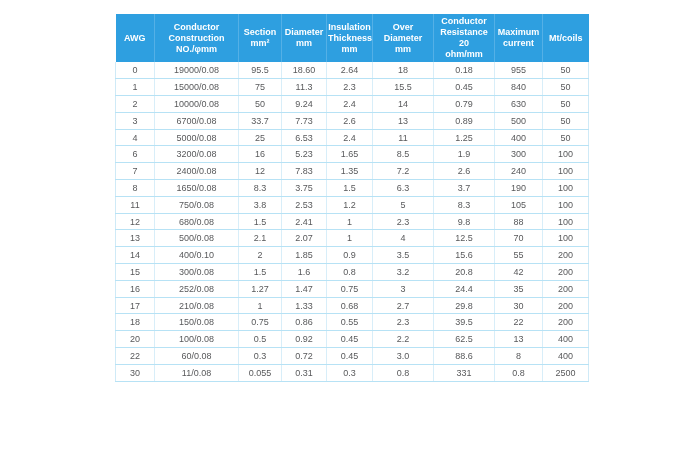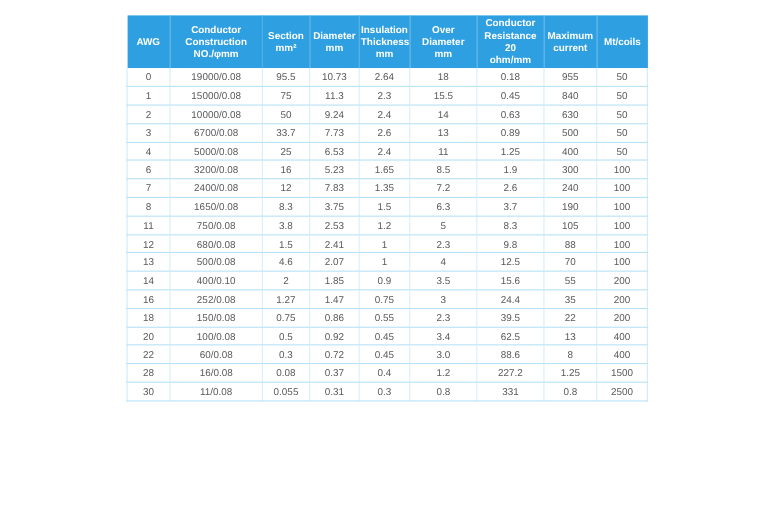--- a/index.html
+++ b/index.html
@@ -91,21 +91,21 @@
         <th>Maximum
 current</th>
         <th>Mt/coils</th>
       </tr>
     </thead>
     <tbody>
         <tr>
           <td>0</td>
           <td>19000/0.08</td>
           <td>95.5</td>
-          <td>10.73</td>
+          <td>18.60</td>
           <td>2.64</td>
           <td>18</td>
           <td>0.18</td>
           <td>955</td>
           <td>50</td>
         </tr>
         <tr>
           <td>1</td>
           <td>15000/0.08</td>
           <td>75</td>
@@ -116,21 +116,21 @@
           <td>840</td>
           <td>50</td>
         </tr>
         <tr>
           <td>2</td>
           <td>10000/0.08</td>
           <td>50</td>
           <td>9.24</td>
           <td>2.4</td>
           <td>14</td>
-          <td>0.63</td>
+          <td>0.79</td>
           <td>630</td>
           <td>50</td>
         </tr>
         <tr>
           <td>3</td>
           <td>6700/0.08</td>
           <td>33.7</td>
           <td>7.73</td>
           <td>2.6</td>
           <td>13</td>
@@ -200,95 +200,106 @@
           <td>2.41</td>
           <td>1</td>
           <td>2.3</td>
           <td>9.8</td>
           <td>88</td>
           <td>100</td>
         </tr>
         <tr>
           <td>13</td>
           <td>500/0.08</td>
-          <td>4.6</td>
+          <td>2.1</td>
           <td>2.07</td>
           <td>1</td>
           <td>4</td>
           <td>12.5</td>
           <td>70</td>
           <td>100</td>
         </tr>
         <tr>
           <td>14</td>
           <td>400/0.10</td>
           <td>2</td>
           <td>1.85</td>
           <td>0.9</td>
           <td>3.5</td>
           <td>15.6</td>
           <td>55</td>
           <td>200</td>
         </tr>
         <tr>
+          <td>15</td>
+          <td>300/0.08</td>
+          <td>1.5</td>
+          <td>1.6</td>
+          <td>0.8</td>
+          <td>3.2</td>
+          <td>20.8</td>
+          <td>42</td>
+          <td>200</td>
+        </tr>
+        <tr>
           <td>16</td>
           <td>252/0.08</td>
           <td>1.27</td>
           <td>1.47</td>
           <td>0.75</td>
           <td>3</td>
           <td>24.4</td>
           <td>35</td>
           <td>200</td>
         </tr>
         <tr>
+          <td>17</td>
+          <td>210/0.08</td>
+          <td>1</td>
+          <td>1.33</td>
+          <td>0.68</td>
+          <td>2.7</td>
+          <td>29.8</td>
+          <td>30</td>
+          <td>200</td>
+        </tr>
+        <tr>
           <td>18</td>
           <td>150/0.08</td>
           <td>0.75</td>
           <td>0.86</td>
           <td>0.55</td>
           <td>2.3</td>
           <td>39.5</td>
           <td>22</td>
           <td>200</td>
         </tr>
         <tr>
           <td>20</td>
           <td>100/0.08</td>
           <td>0.5</td>
           <td>0.92</td>
           <td>0.45</td>
-          <td>3.4</td>
+          <td>2.2</td>
           <td>62.5</td>
           <td>13</td>
           <td>400</td>
         </tr>
         <tr>
           <td>22</td>
           <td>60/0.08</td>
           <td>0.3</td>
           <td>0.72</td>
           <td>0.45</td>
           <td>3.0</td>
           <td>88.6</td>
           <td>8</td>
           <td>400</td>
         </tr>
         <tr>
-          <td>28</td>
-          <td>16/0.08</td>
-          <td>0.08</td>
-          <td>0.37</td>
-          <td>0.4</td>
-          <td>1.2</td>
-          <td>227.2</td>
-          <td>1.25</td>
-          <td>1500</td>
-        </tr>
-        <tr>
           <td>30</td>
           <td>11/0.08</td>
           <td>0.055</td>
           <td>0.31</td>
           <td>0.3</td>
           <td>0.8</td>
           <td>331</td>
           <td>0.8</td>
           <td>2500</td>
         </tr>

